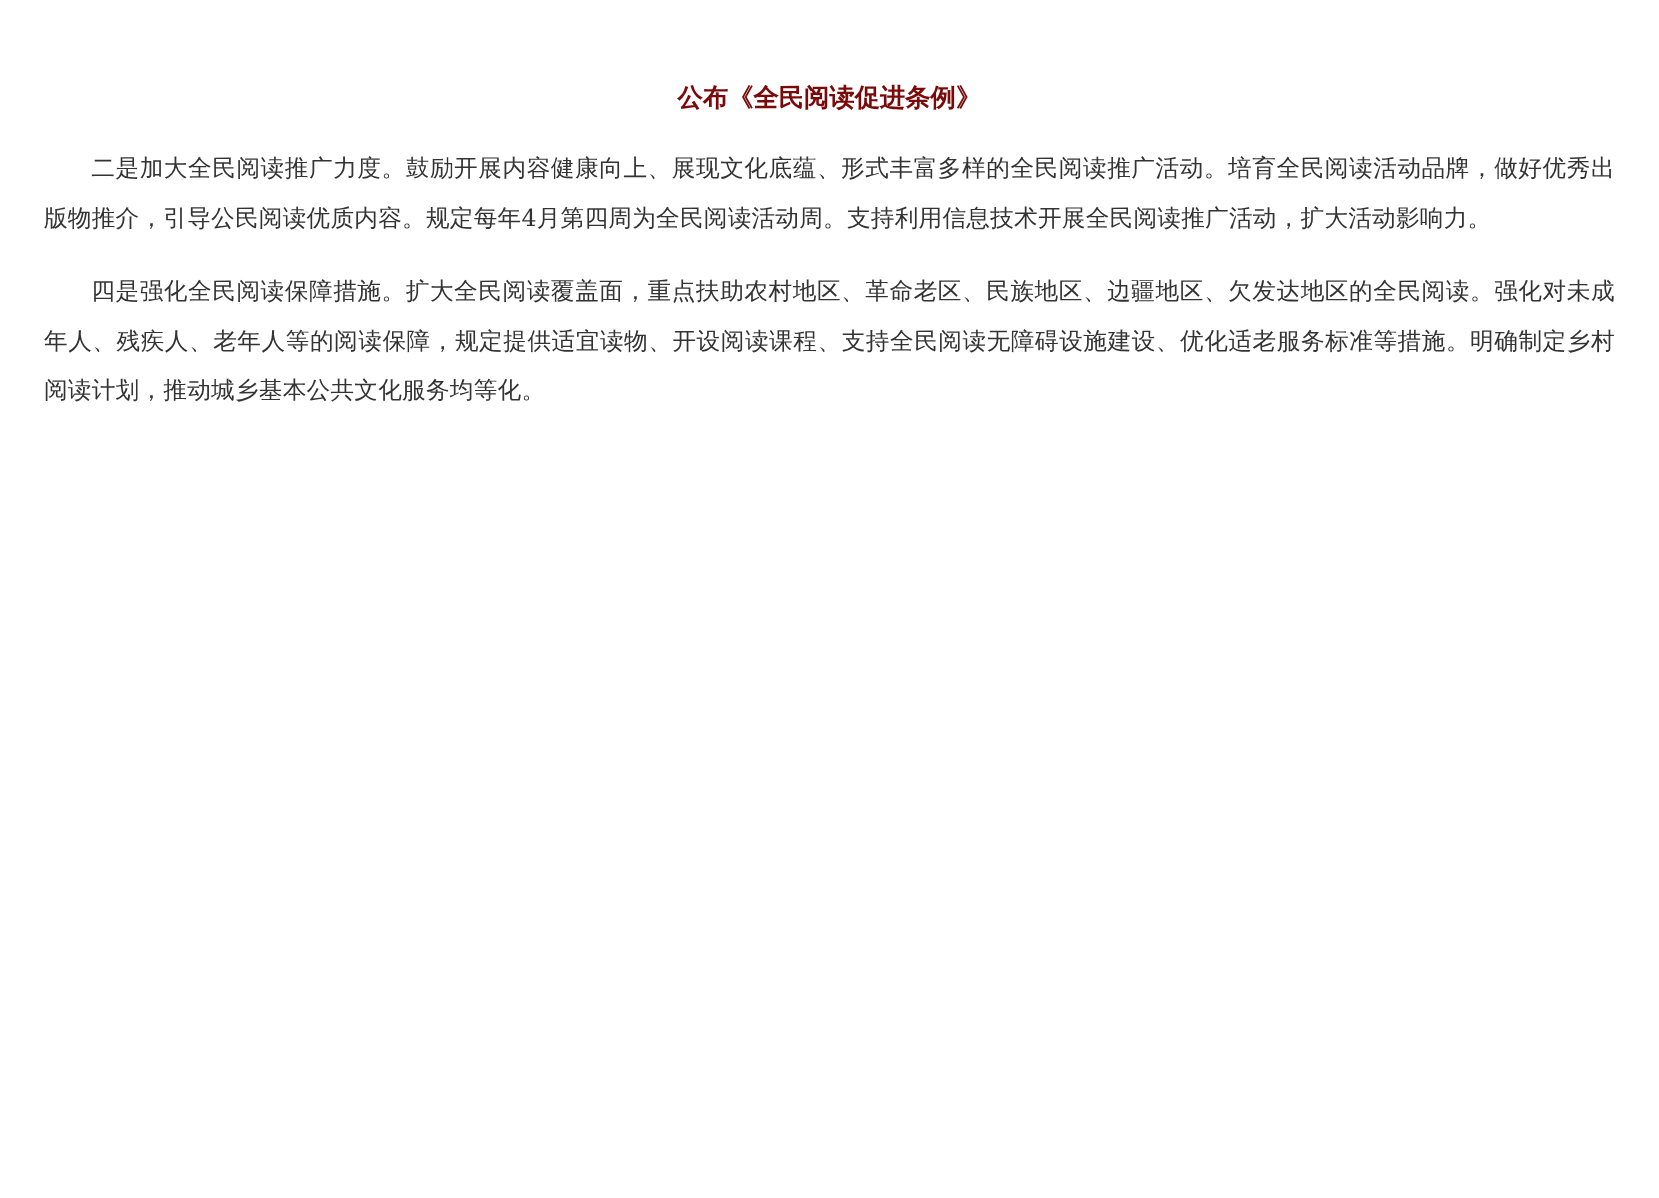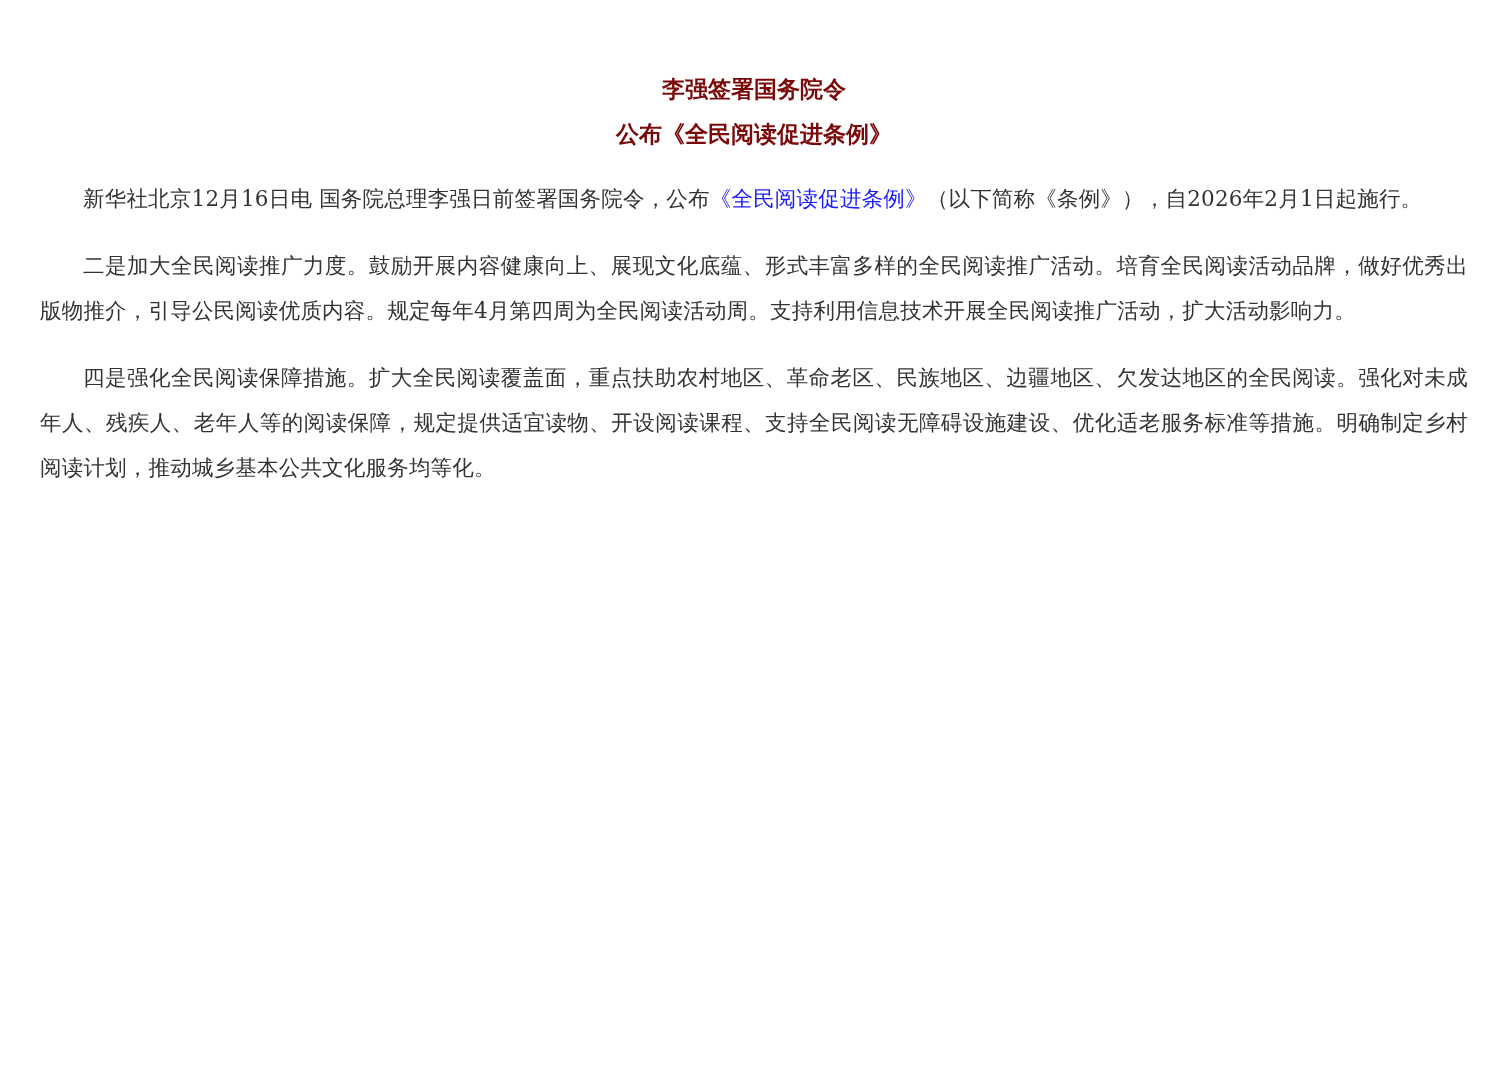--- a/index.html
+++ b/index.html
@@ -44,26 +44,24 @@
       color: #1a1aff;
       text-decoration: none;
       cursor: pointer;
     }
   </style>
 </head>
 <body>
 
 <div class="article">
   <h1 class="headline">
-    <span class="line">李强签署国务院令</span>
     <span class="line">公布《全民阅读促进条例》</span>
   </h1>
 
   <div class="body">
-    <p class="para"><span>新华社北京12月16日电 国务院总理李强日前签署国务院令，公布</span><a class="link">《全民阅读促进条例》</a><span>（以下简称《条例》），自2026年2月1日起施行。</span></p>
 
 
 
     <p class="para">二是加大全民阅读推广力度。鼓励开展内容健康向上、展现文化底蕴、形式丰富多样的全民阅读推广活动。培育全民阅读活动品牌，做好优秀出版物推介，引导公民阅读优质内容。规定每年4月第四周为全民阅读活动周。支持利用信息技术开展全民阅读推广活动，扩大活动影响力。</p>
 
 
     <p class="para">四是强化全民阅读保障措施。扩大全民阅读覆盖面，重点扶助农村地区、革命老区、民族地区、边疆地区、欠发达地区的全民阅读。强化对未成年人、残疾人、老年人等的阅读保障，规定提供适宜读物、开设阅读课程、支持全民阅读无障碍设施建设、优化适老服务标准等措施。明确制定乡村阅读计划，推动城乡基本公共文化服务均等化。</p>
   </div>
 </div>
 

